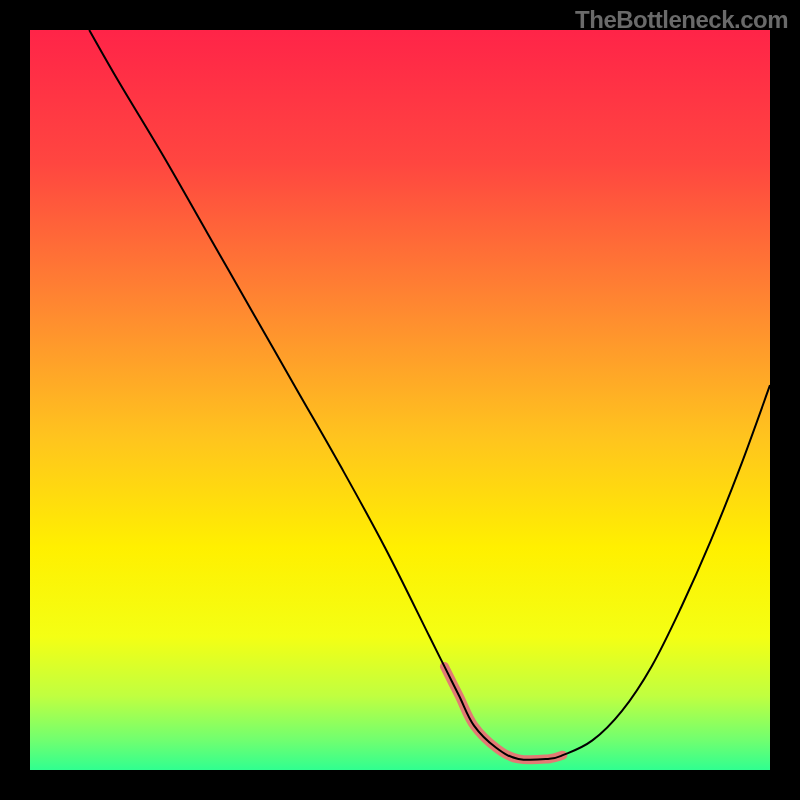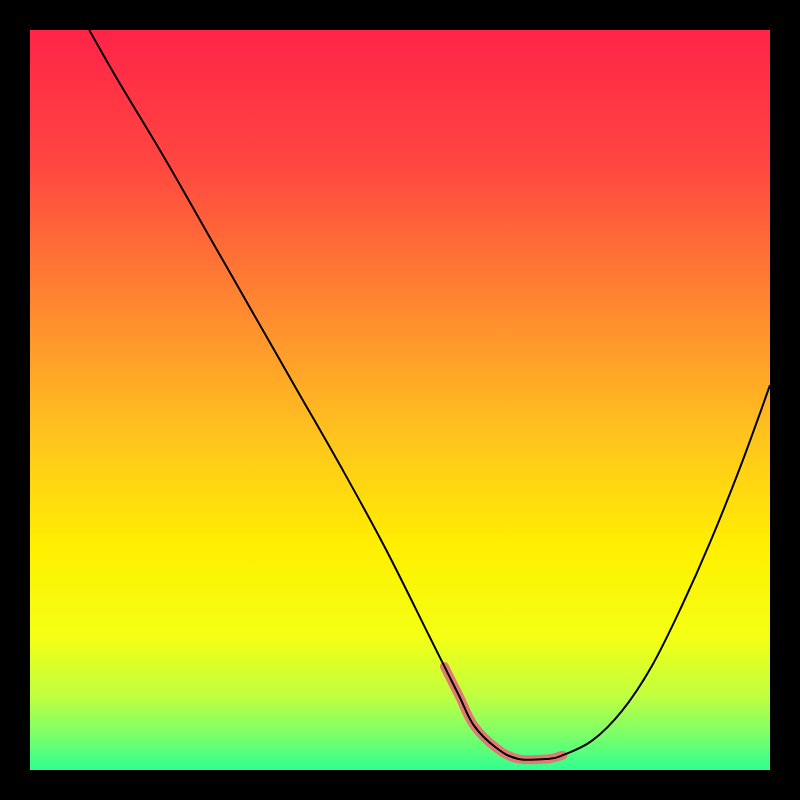--- a/index.html
+++ b/index.html
@@ -46,20 +46,21 @@
     top: 0;
     width: 740px;
     height: 740px;
     overflow: visible;
   }
 </style>
 </head>
 <body>
 
 <div class="chart-container">
+  <div class="watermark">TheBottleneck.com</div>
 
   <div class="plot-area">
     <svg class="gradient-bg" viewBox="0 0 740 740" preserveAspectRatio="none">
       <defs>
         <linearGradient id="bg-grad" x1="0" y1="0" x2="0" y2="1">
             <stop offset="0%" stop-color="#ff2448"></stop>
             <stop offset="18%" stop-color="#ff4640"></stop>
             <stop offset="38%" stop-color="#ff8a30"></stop>
             <stop offset="55.00000000000001%" stop-color="#ffc41e"></stop>
             <stop offset="70%" stop-color="#fff000"></stop>

